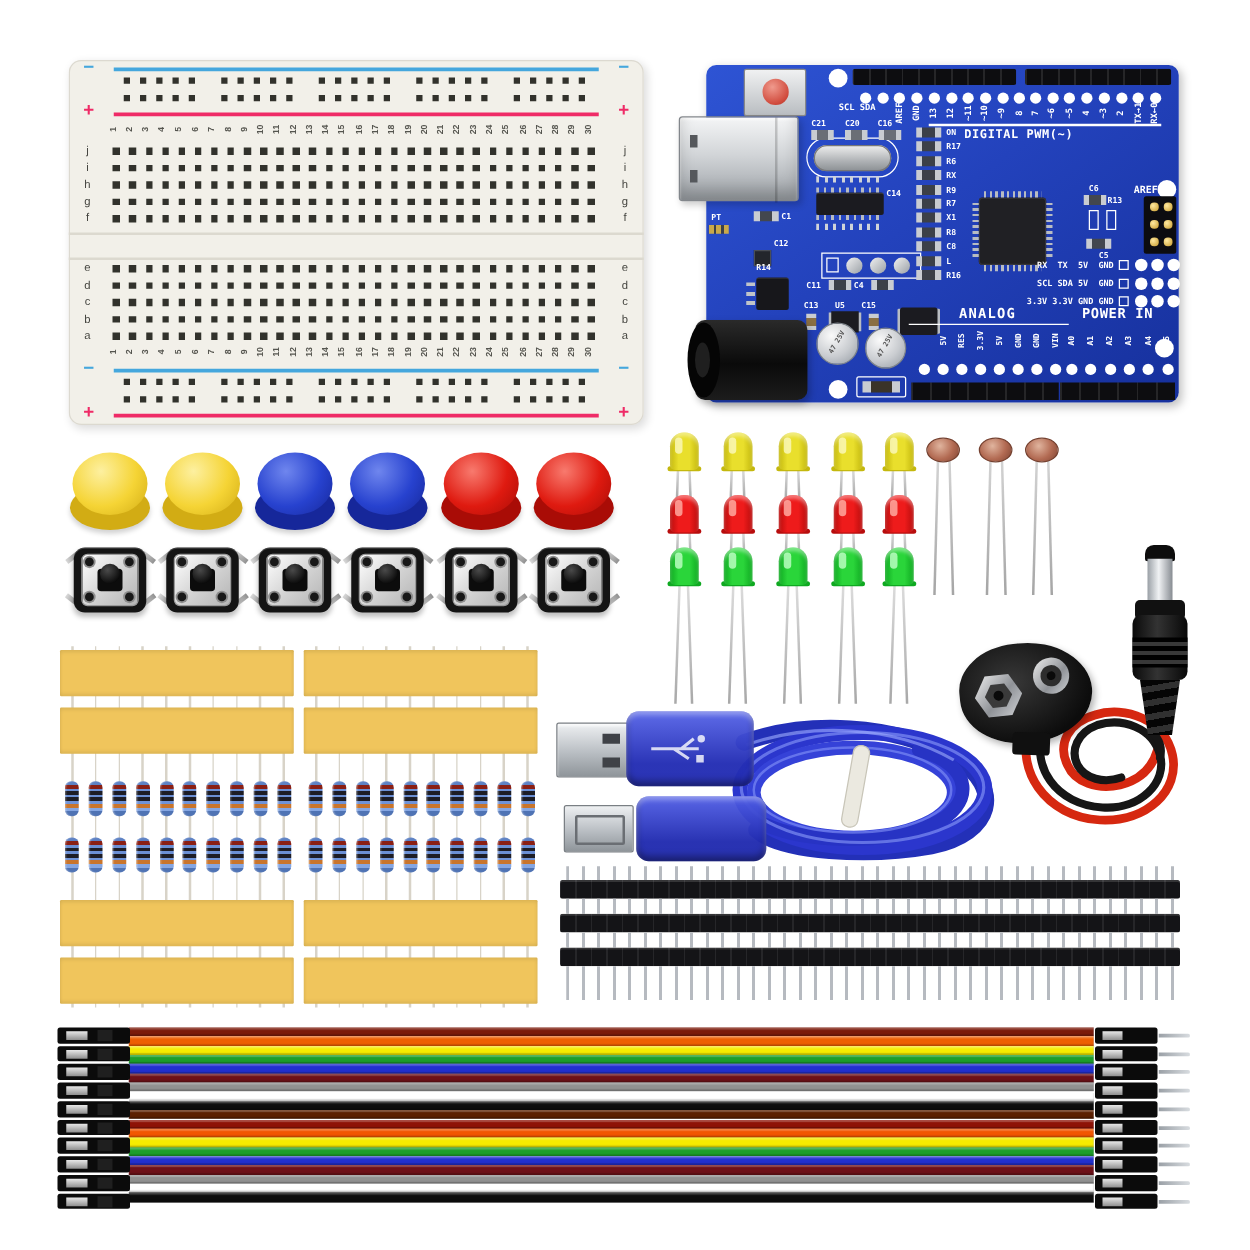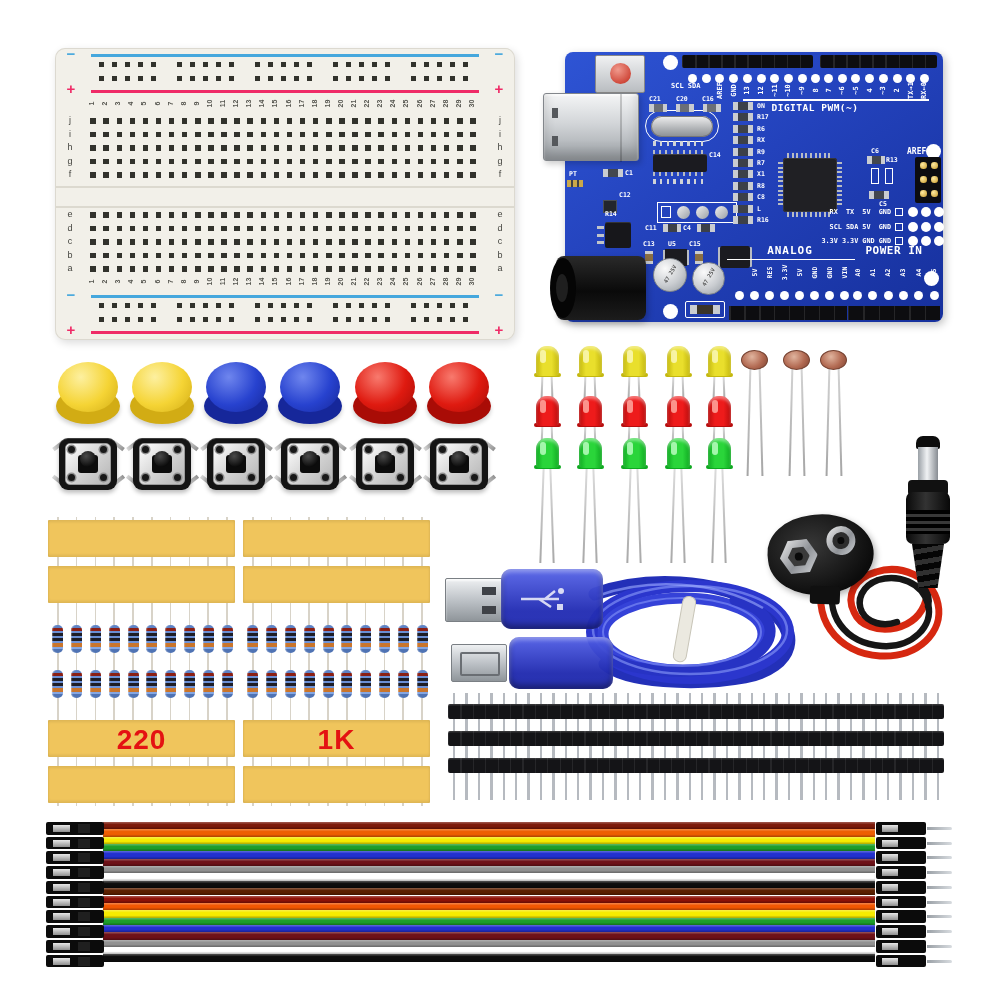--- a/index.html
+++ b/index.html
@@ -999,22 +999,20 @@
       <div style="position: absolute; box-sizing: border-box; left: 266.2px; top: 670px; width: 11px; height: 28px; border-radius: 5px; background: linear-gradient(rgb(94, 130, 196) 0px, rgb(94, 130, 196) 3px, rgb(138, 31, 20) 3px, rgb(138, 31, 20) 6px, rgb(107, 143, 212) 6px, rgb(107, 143, 212) 8px, rgb(29, 29, 38) 8px, rgb(29, 29, 38) 11px, rgb(107, 143, 212) 11px, rgb(107, 143, 212) 13px, rgb(29, 29, 38) 13px, rgb(29, 29, 38) 16px, rgb(111, 147, 216) 16px, rgb(111, 147, 216) 18px, rgb(201, 117, 44) 18px, rgb(201, 117, 44) 21.5px, rgb(133, 166, 226) 21.5px, rgb(133, 166, 226) 24px, rgb(79, 115, 180) 24px); box-shadow: rgba(255, 255, 255, 0.3) 1px 0px 1px inset; z-index: 3;"></div>
       <div style="position: absolute; box-sizing: border-box; left: 285px; top: 670px; width: 11px; height: 28px; border-radius: 5px; background: linear-gradient(rgb(94, 130, 196) 0px, rgb(94, 130, 196) 3px, rgb(138, 31, 20) 3px, rgb(138, 31, 20) 6px, rgb(107, 143, 212) 6px, rgb(107, 143, 212) 8px, rgb(29, 29, 38) 8px, rgb(29, 29, 38) 11px, rgb(107, 143, 212) 11px, rgb(107, 143, 212) 13px, rgb(29, 29, 38) 13px, rgb(29, 29, 38) 16px, rgb(111, 147, 216) 16px, rgb(111, 147, 216) 18px, rgb(201, 117, 44) 18px, rgb(201, 117, 44) 21.5px, rgb(133, 166, 226) 21.5px, rgb(133, 166, 226) 24px, rgb(79, 115, 180) 24px); box-shadow: rgba(255, 255, 255, 0.3) 1px 0px 1px inset; z-index: 3;"></div>
       <div style="position: absolute; box-sizing: border-box; left: 303.8px; top: 670px; width: 11px; height: 28px; border-radius: 5px; background: linear-gradient(rgb(94, 130, 196) 0px, rgb(94, 130, 196) 3px, rgb(138, 31, 20) 3px, rgb(138, 31, 20) 6px, rgb(107, 143, 212) 6px, rgb(107, 143, 212) 8px, rgb(29, 29, 38) 8px, rgb(29, 29, 38) 11px, rgb(107, 143, 212) 11px, rgb(107, 143, 212) 13px, rgb(29, 29, 38) 13px, rgb(29, 29, 38) 16px, rgb(111, 147, 216) 16px, rgb(111, 147, 216) 18px, rgb(201, 117, 44) 18px, rgb(201, 117, 44) 21.5px, rgb(133, 166, 226) 21.5px, rgb(133, 166, 226) 24px, rgb(79, 115, 180) 24px); box-shadow: rgba(255, 255, 255, 0.3) 1px 0px 1px inset; z-index: 3;"></div>
       <div style="position: absolute; box-sizing: border-box; left: 322.6px; top: 670px; width: 11px; height: 28px; border-radius: 5px; background: linear-gradient(rgb(94, 130, 196) 0px, rgb(94, 130, 196) 3px, rgb(138, 31, 20) 3px, rgb(138, 31, 20) 6px, rgb(107, 143, 212) 6px, rgb(107, 143, 212) 8px, rgb(29, 29, 38) 8px, rgb(29, 29, 38) 11px, rgb(107, 143, 212) 11px, rgb(107, 143, 212) 13px, rgb(29, 29, 38) 13px, rgb(29, 29, 38) 16px, rgb(111, 147, 216) 16px, rgb(111, 147, 216) 18px, rgb(201, 117, 44) 18px, rgb(201, 117, 44) 21.5px, rgb(133, 166, 226) 21.5px, rgb(133, 166, 226) 24px, rgb(79, 115, 180) 24px); box-shadow: rgba(255, 255, 255, 0.3) 1px 0px 1px inset; z-index: 3;"></div>
       <div style="position: absolute; box-sizing: border-box; left: 341.4px; top: 670px; width: 11px; height: 28px; border-radius: 5px; background: linear-gradient(rgb(94, 130, 196) 0px, rgb(94, 130, 196) 3px, rgb(138, 31, 20) 3px, rgb(138, 31, 20) 6px, rgb(107, 143, 212) 6px, rgb(107, 143, 212) 8px, rgb(29, 29, 38) 8px, rgb(29, 29, 38) 11px, rgb(107, 143, 212) 11px, rgb(107, 143, 212) 13px, rgb(29, 29, 38) 13px, rgb(29, 29, 38) 16px, rgb(111, 147, 216) 16px, rgb(111, 147, 216) 18px, rgb(201, 117, 44) 18px, rgb(201, 117, 44) 21.5px, rgb(133, 166, 226) 21.5px, rgb(133, 166, 226) 24px, rgb(79, 115, 180) 24px); box-shadow: rgba(255, 255, 255, 0.3) 1px 0px 1px inset; z-index: 3;"></div>
       <div style="position: absolute; box-sizing: border-box; left: 360.2px; top: 670px; width: 11px; height: 28px; border-radius: 5px; background: linear-gradient(rgb(94, 130, 196) 0px, rgb(94, 130, 196) 3px, rgb(138, 31, 20) 3px, rgb(138, 31, 20) 6px, rgb(107, 143, 212) 6px, rgb(107, 143, 212) 8px, rgb(29, 29, 38) 8px, rgb(29, 29, 38) 11px, rgb(107, 143, 212) 11px, rgb(107, 143, 212) 13px, rgb(29, 29, 38) 13px, rgb(29, 29, 38) 16px, rgb(111, 147, 216) 16px, rgb(111, 147, 216) 18px, rgb(201, 117, 44) 18px, rgb(201, 117, 44) 21.5px, rgb(133, 166, 226) 21.5px, rgb(133, 166, 226) 24px, rgb(79, 115, 180) 24px); box-shadow: rgba(255, 255, 255, 0.3) 1px 0px 1px inset; z-index: 3;"></div>
       <div style="position: absolute; box-sizing: border-box; left: 379px; top: 670px; width: 11px; height: 28px; border-radius: 5px; background: linear-gradient(rgb(94, 130, 196) 0px, rgb(94, 130, 196) 3px, rgb(138, 31, 20) 3px, rgb(138, 31, 20) 6px, rgb(107, 143, 212) 6px, rgb(107, 143, 212) 8px, rgb(29, 29, 38) 8px, rgb(29, 29, 38) 11px, rgb(107, 143, 212) 11px, rgb(107, 143, 212) 13px, rgb(29, 29, 38) 13px, rgb(29, 29, 38) 16px, rgb(111, 147, 216) 16px, rgb(111, 147, 216) 18px, rgb(201, 117, 44) 18px, rgb(201, 117, 44) 21.5px, rgb(133, 166, 226) 21.5px, rgb(133, 166, 226) 24px, rgb(79, 115, 180) 24px); box-shadow: rgba(255, 255, 255, 0.3) 1px 0px 1px inset; z-index: 3;"></div>
       <div style="position: absolute; box-sizing: border-box; left: 397.8px; top: 670px; width: 11px; height: 28px; border-radius: 5px; background: linear-gradient(rgb(94, 130, 196) 0px, rgb(94, 130, 196) 3px, rgb(138, 31, 20) 3px, rgb(138, 31, 20) 6px, rgb(107, 143, 212) 6px, rgb(107, 143, 212) 8px, rgb(29, 29, 38) 8px, rgb(29, 29, 38) 11px, rgb(107, 143, 212) 11px, rgb(107, 143, 212) 13px, rgb(29, 29, 38) 13px, rgb(29, 29, 38) 16px, rgb(111, 147, 216) 16px, rgb(111, 147, 216) 18px, rgb(201, 117, 44) 18px, rgb(201, 117, 44) 21.5px, rgb(133, 166, 226) 21.5px, rgb(133, 166, 226) 24px, rgb(79, 115, 180) 24px); box-shadow: rgba(255, 255, 255, 0.3) 1px 0px 1px inset; z-index: 3;"></div>
       <div style="position: absolute; box-sizing: border-box; left: 416.6px; top: 670px; width: 11px; height: 28px; border-radius: 5px; background: linear-gradient(rgb(94, 130, 196) 0px, rgb(94, 130, 196) 3px, rgb(138, 31, 20) 3px, rgb(138, 31, 20) 6px, rgb(107, 143, 212) 6px, rgb(107, 143, 212) 8px, rgb(29, 29, 38) 8px, rgb(29, 29, 38) 11px, rgb(107, 143, 212) 11px, rgb(107, 143, 212) 13px, rgb(29, 29, 38) 13px, rgb(29, 29, 38) 16px, rgb(111, 147, 216) 16px, rgb(111, 147, 216) 18px, rgb(201, 117, 44) 18px, rgb(201, 117, 44) 21.5px, rgb(133, 166, 226) 21.5px, rgb(133, 166, 226) 24px, rgb(79, 115, 180) 24px); box-shadow: rgba(255, 255, 255, 0.3) 1px 0px 1px inset; z-index: 3;"></div>
     </div>
-  <div style="left:48px;top:724px;width:187px;text-align:center;color:#e41212;font:700 28px 'Liberation Sans',sans-serif;letter-spacing:1px;z-index:5;">220</div>
-  <div style="left:243px;top:724px;width:187px;text-align:center;color:#e41212;font:700 28px 'Liberation Sans',sans-serif;letter-spacing:1px;z-index:5;">1K</div>
 
   <div style="left:435px;top:552px;width:390px;height:150px;">
     <svg style="left:0;top:0;" width="390" height="150" viewBox="0 0 390 150">
       <path d="M 160 42 C 210 24, 280 26, 330 55 C 368 78, 360 115, 310 125 C 260 134, 190 130, 170 112" fill="none" stroke="#2330b8" stroke-width="13" stroke-linecap="round"></path>
       <ellipse cx="255" cy="80" rx="98" ry="46" fill="none" stroke="#2b36cd" stroke-width="12"></ellipse>
       <ellipse cx="248" cy="82" rx="80" ry="36" fill="none" stroke="#3542d8" stroke-width="11"></ellipse>
       <path d="M 178 108 C 210 122, 270 124, 310 108 C 345 93, 345 60, 300 48" fill="none" stroke="#2733c4" stroke-width="11" stroke-linecap="round"></path>
       <ellipse cx="255" cy="78" rx="97" ry="44" fill="none" stroke="rgba(150,165,255,.55)" stroke-width="2.5"></ellipse>
       <ellipse cx="247" cy="80" rx="79" ry="34" fill="none" stroke="rgba(150,165,255,.5)" stroke-width="2"></ellipse>
       <path d="M 162 44 C 212 26, 280 28, 328 56" fill="none" stroke="rgba(160,175,255,.6)" stroke-width="2.5"></path>

